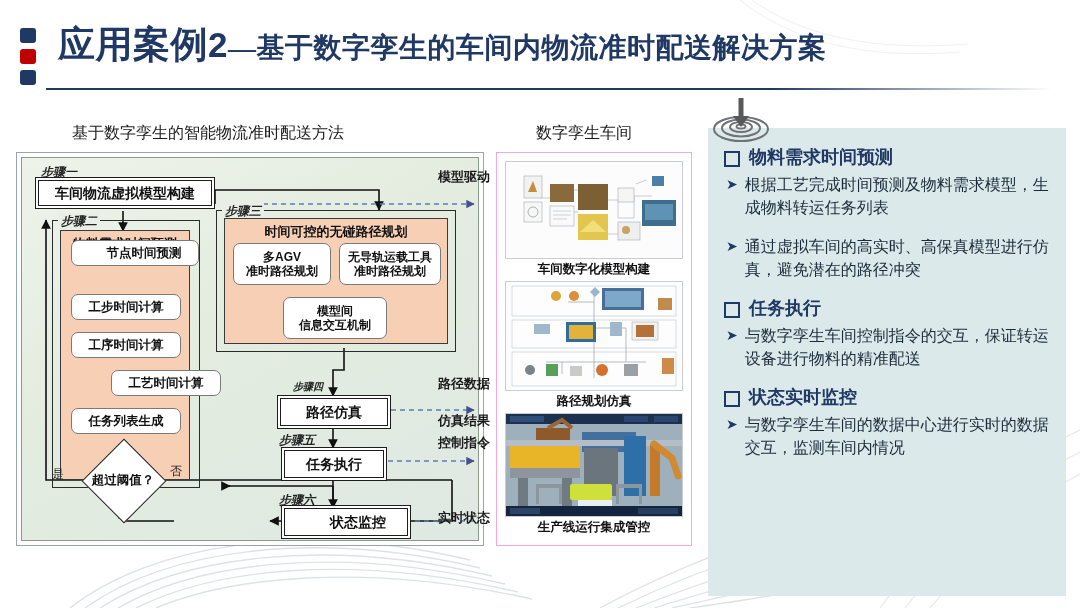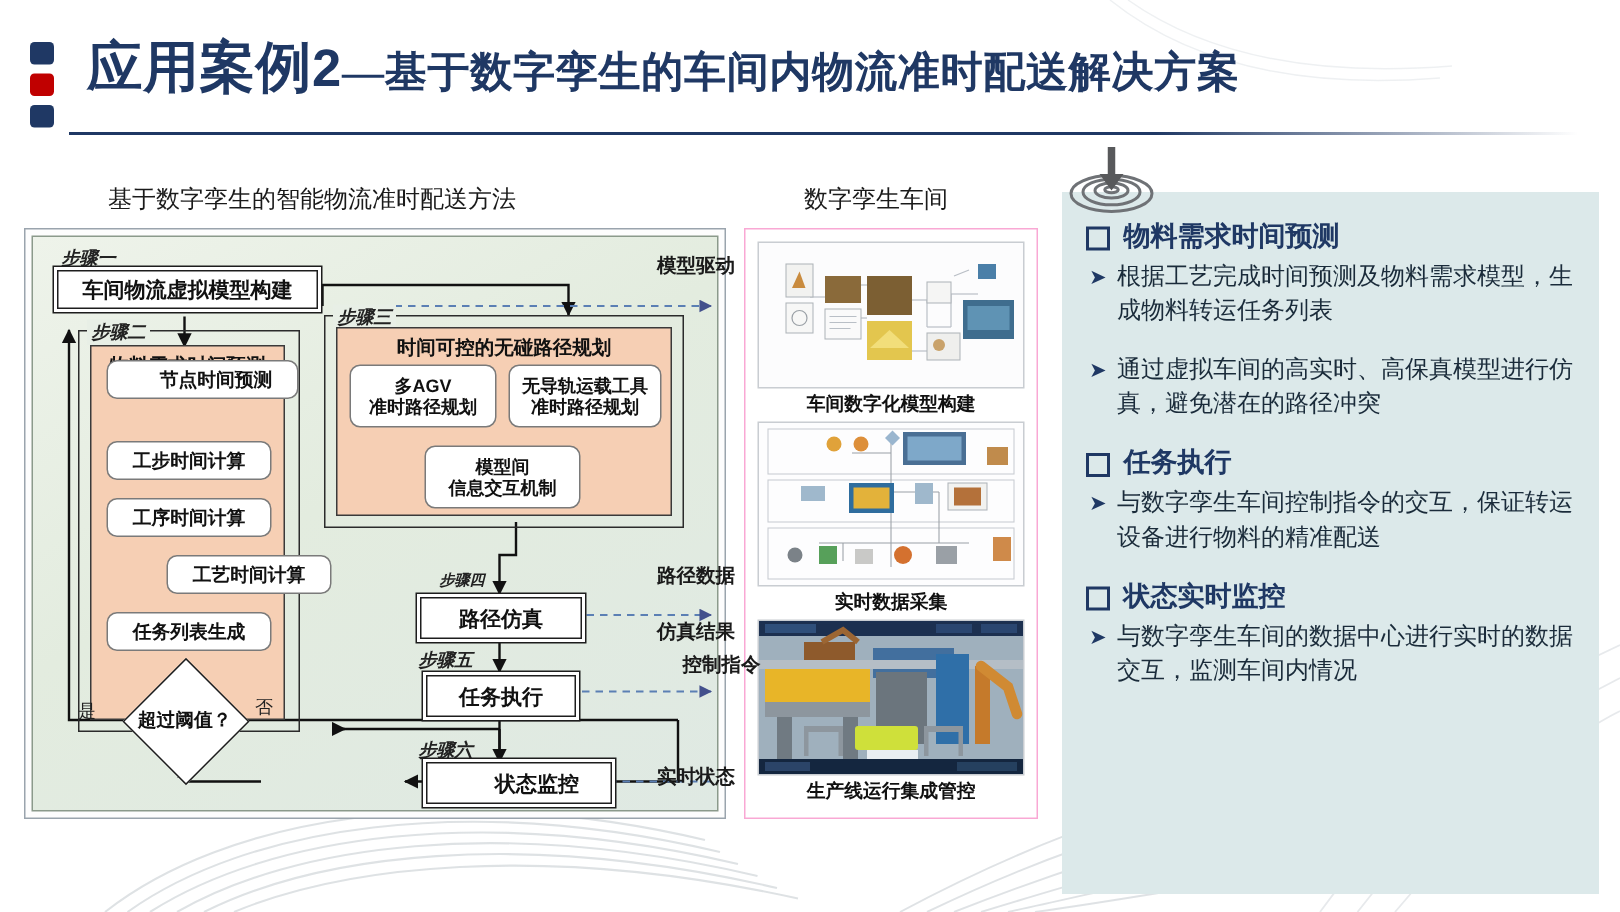--- a/index.html
+++ b/index.html
@@ -243,21 +243,21 @@
     <div class="ylbl fl" style="left:30px;top:308px;">是</div>
     <div class="ylbl fl" style="left:148px;top:305px;">否</div>
 
     <div class="bx bx-dbl fl" style="left:154px;top:350px;width:92px;height:26px;font-size:14px;margin-top:43px;">偏差检测</div>
   </div>
 </div>
 
 <div class="sidelbl" style="left:438px;top:168px;">模型驱动</div>
 <div class="sidelbl" style="left:438px;top:375px;">路径数据</div>
 <div class="sidelbl" style="left:438px;top:412px;">仿真结果</div>
-<div class="sidelbl" style="left:455px;top:434px;font-family:Liberation Mono, monospace;">控制指令</div>
+<div class="sidelbl" style="left:438px;top:434px;font-family:Liberation Mono, monospace;">控制指令</div>
 <div class="sidelbl" style="left:438px;top:509px;">实时状态</div>
 
 <div class="midcol">
 
   <div class="pic" style="top:8px;width:176px;height:96px;">
     <svg viewBox="0 0 176 96" style="width:176px;height:96px;">
       <rect width="176" height="96" fill="#fcfcfd"></rect>
       <g stroke="#b9bfc6" stroke-width="0.8" fill="none">
         <path d="M34,36 L54,36"></path>
           <path d="M54,28 L72,28"></path>
@@ -323,21 +323,21 @@
       <g fill="#7b8288">
         <circle cx="24" cy="88" r="5"></circle>
           <rect x="40" y="82" width="12" height="12" fill="#57a05a"></rect>
         <rect x="64" y="84" width="12" height="10" fill="#c9c9c7"></rect>
         <circle cx="96" cy="88" r="6" fill="#d4712f"></circle>
         <rect x="118" y="82" width="14" height="12" fill="#9aa0a6"></rect>
       </g>
       <rect x="156" y="76" width="12" height="16" fill="#cf8a4a"></rect>
     </svg>
   </div>
-  <div class="piccap" style="top:240px;">实时数据采集</div>
+  <div class="piccap" style="top:240px;">路径规划仿真</div>
 
   <div class="pic" style="top:260px;width:176px;height:102px;">
     <svg viewBox="0 0 176 102" style="width:176px;height:102px;">
       <rect width="176" height="102" fill="#b9c3cc"></rect>
       <rect x="0" y="0" width="176" height="10" fill="#1c3050"></rect>
       <rect x="4" y="2" width="34" height="6" fill="#2f4f7a"></rect>
       <rect x="118" y="2" width="24" height="6" fill="#2a4670"></rect>
       <rect x="148" y="2" width="24" height="6" fill="#2a4670"></rect>
       <rect x="0" y="92" width="176" height="10" fill="#14263f"></rect>
       <rect x="4" y="94" width="30" height="6" fill="#2b4468"></rect>

